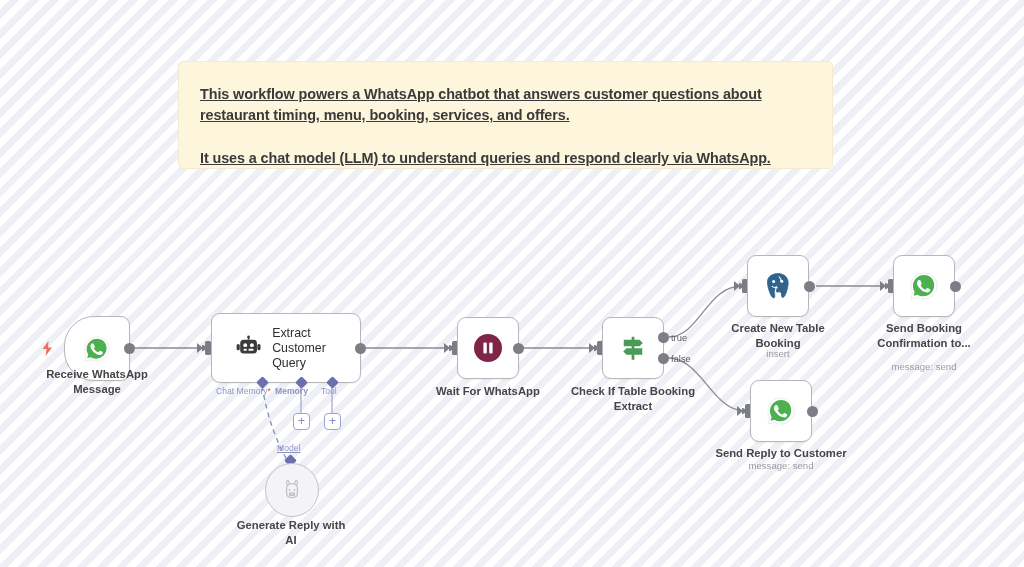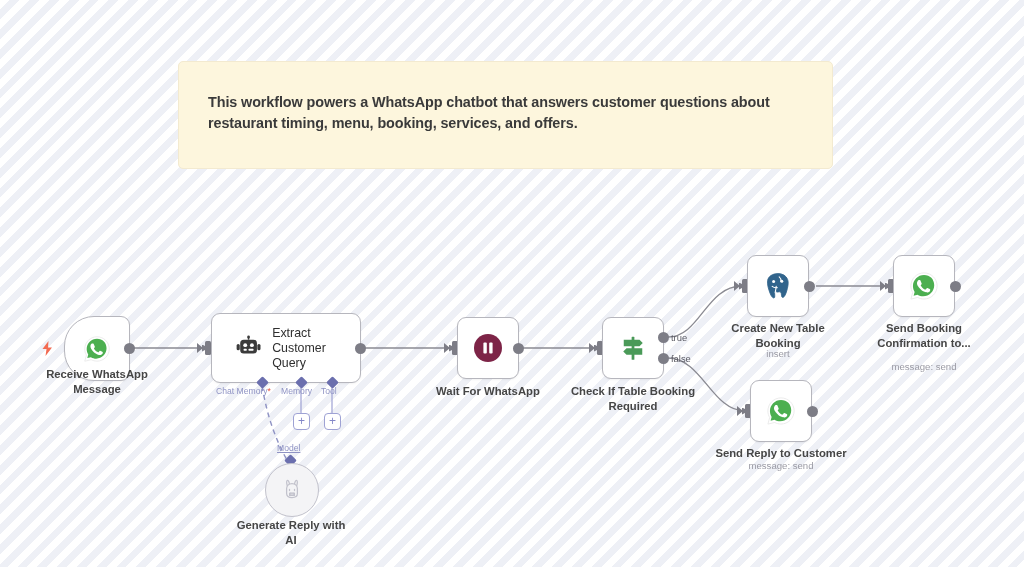--- a/index.html
+++ b/index.html
@@ -16,21 +16,21 @@
   svg.edges{position:absolute;left:0;top:0;width:1024px;height:567px;pointer-events:none;}
 
   
   .note{
     position:absolute;left:178px;top:61px;width:655px;height:108px;
     background:#fdf6dd;border:1px solid #f3ead0;border-radius:5px;
     box-sizing:border-box;padding:14px 14px 0 13px;
     color:#3a3a3a;font-size:14.4px;font-weight:bold;line-height:21px;
     letter-spacing:-0.1px;
   }
-  .note p{margin:16px;}
+  .note p{margin:8px;text-decoration:underline;}
   .note p + p{margin-top:22px;}
 
   
   .node{position:absolute;}
   .box{
     background:#ffffff;border:1.3px solid #b6b6bd;border-radius:9px;
     box-sizing:border-box;display:flex;align-items:center;justify-content:center;
     box-shadow:0 1px 2px rgba(0,0,0,.05);
   }
   .trigger-box{
@@ -114,20 +114,21 @@
 
     <path d="M262,386 C268,420 276,440 288,462" stroke="#8f93c4" stroke-width="1.4" fill="none" stroke-dasharray="5 4"></path>
 
     <path d="M301,388 L301,414" stroke="#9ea2d4" stroke-width="1.2" fill="none"></path>
 
     <path d="M332,388 L332,414" stroke="#9ea2d4" stroke-width="1.2" fill="none"></path>
   </svg>
 
   <div class="note">
     <p>This workflow powers a WhatsApp chatbot that answers customer questions about restaurant timing, menu, booking, services, and offers.</p>
+    <p>It uses a chat model (LLM) to understand queries and respond clearly via WhatsApp.</p>
   </div>
 
   <div class="node">
     <div class="bolt" style="left:41px;top:341px;">
       <svg width="13" height="15" viewBox="0 0 13 15">
         <path d="M7.5,0 L1.5,8 L5.5,8 L4.5,15 L11,6.5 L7,6.5 z" fill="#f26b52"></path>
       </svg>
     </div>
     <div class="box trigger-box" style="left:64px;top:316px;width:66px;height:65px;position:absolute;">
       <svg width="28" height="28" viewBox="0 0 32 32">
@@ -158,21 +159,21 @@
       </svg>
       <div class="inline-title">Extract
 Customer Query</div>
     </div>
     <div class="port" style="left:355px;top:343px;"></div>
 
     <div class="diamond" style="left:258px;top:378px;"></div>
     <div class="sub-label" style="left:216px;top:386px;"><span>Chat Memory</span><span class="req">*</span></div>
 
     <div class="diamond" style="left:297px;top:378px;"></div>
-    <div class="sub-label" style="left:281px;top:386px;">Memory</div>
+    <div class="sub-label" style="left:275px;top:386px;font-weight:bold;">Memory</div>
     <div class="plus-btn" style="left:293px;top:413px;">+</div>
 
     <div class="diamond" style="left:328px;top:378px;"></div>
     <div class="sub-label" style="left:321px;top:386px;">Tool</div>
     <div class="plus-btn" style="left:324px;top:413px;">+</div>
   </div>
 
   <div class="node">
     <div class="sub-label" style="left:277px;top:443px;text-decoration:underline;">Model</div>
     <div class="diamond" style="left:286px;top:456px;"></div>
@@ -216,21 +217,21 @@
           <path d="M4.6,5.4 L17.2,5.4 L19.8,8 L17.2,10.6 L4.6,10.6 z"></path>
           <path d="M19.4,12.2 L6.8,12.2 L4.2,14.8 L6.8,17.4 L19.4,17.4 z"></path>
         </g>
       </svg>
     </div>
     <div class="port" style="left:658px;top:332px;"></div>
     <div class="port-label" style="left:671px;top:332px;">true</div>
     <div class="port" style="left:658px;top:353px;"></div>
     <div class="port-label" style="left:671px;top:353px;">false</div>
     <div class="node-title" style="left:563px;top:384px;width:140px;">Check If Table Booking
-Required</div>
+Extract</div>
   </div>
 
   <div class="node">
     <div class="in-arrow" style="left:734px;top:281px;"></div>
     <div class="in-port" style="left:742px;top:279px;"></div>
     <div class="box" style="left:747px;top:255px;width:62px;height:62px;position:absolute;">
       <svg width="32" height="32" viewBox="0 0 32 32">
         <g fill="#31648c" stroke="#31648c" stroke-width="0.8" stroke-linejoin="round">
           <path d="M16,3.6 C10.2,3.6 6.2,6.6 5.6,10.6 C5.1,14 6.2,18.2 7.6,22 C8.4,24.2 9.4,26.6 10.8,27.6 C11.6,28.2 12.4,28 12.7,27.2 C13,26.3 12.6,24.6 12.6,23.2 C12.6,22.2 13,21.6 13.8,21.6 C14.6,21.6 15,22.1 15.4,22.1 C16,22.1 16.6,21.8 17.4,21.8 C18.3,21.8 18.9,22.3 19.2,23.2 C19.6,24.4 19.4,26 19.8,26.8 C20.2,27.6 21.2,27.6 22,26.8 C23.4,25.3 24.6,21.8 25.4,18.4 C26.2,15 26.6,11.8 25.6,9.4 C24.2,5.8 20.8,3.6 16,3.6 z"></path>
         </g>

